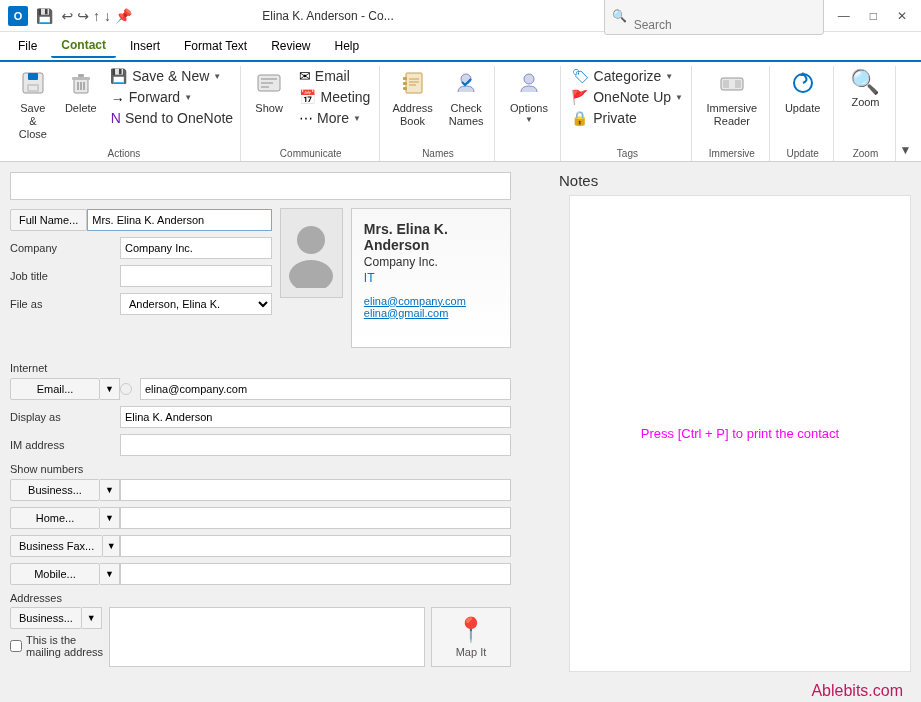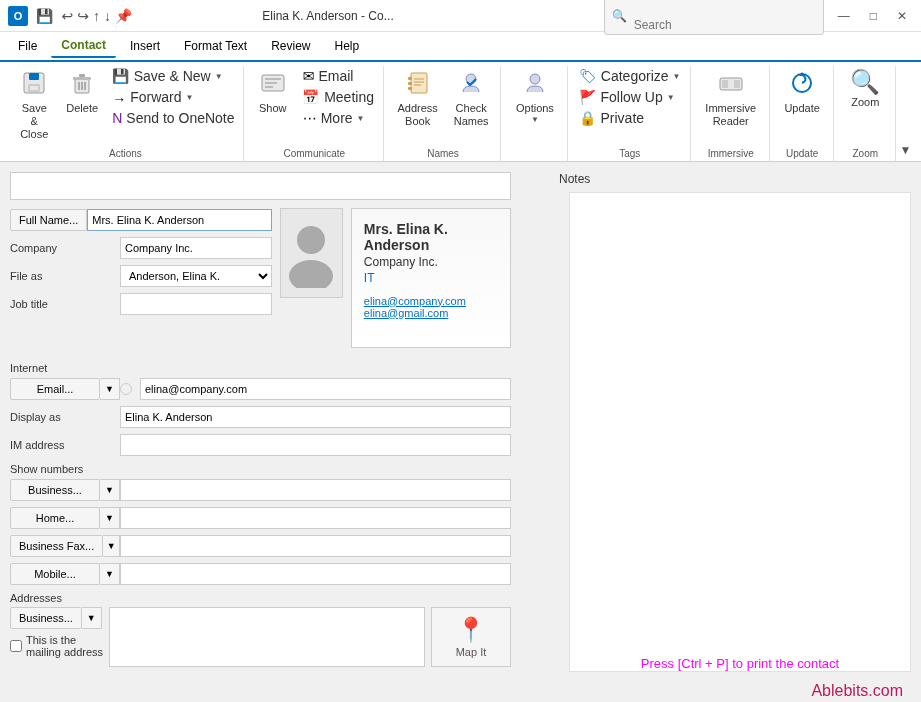--- a/index.html
+++ b/index.html
@@ -105,24 +105,24 @@
       align-items: center; justify-content: center;
     }
 
     
     .section-label { font-size: 11px; color: #333; font-weight: normal; margin: 6px 0 3px; }
 
     
     .email-indicator { width: 12px; height: 12px; border-radius: 50%; border: 1px solid #ccc; margin-right: 4px; flex-shrink: 0; }
 
     
-    .notes-label { font-size: 12px; color: #333; padding-left: 28px; }
+    .notes-label { font-size: 15px; color: #333; padding-left: 28px; }
     .notes-content {
       flex: 1; background: white; border: 1px solid #e0e0e0;
-      display: flex; align-items: flex-end; justify-content: center; margin-left: 38px;
+      display: flex; align-items: center; justify-content: center; margin-left: 38px;
     }
     .notes-hint { color: #ff00ff; font-size: 13px; font-weight: 500; text-align: center; }
 
     
     .address-area { display: flex; gap: 6px; align-items: flex-start; }
     .address-textarea {
       flex: 1; height: 60px; border: 1px solid #ccc; padding: 4px;
       font-size: 11px; resize: none; outline: none;
     }
     .map-btn {
@@ -310,21 +310,21 @@
   <div class="ribbon-group">
     <div class="ribbon-buttons">
       <div class="ribbon-col">
         <div class="ribbon-btn-small">
           <span class="icon" style="color:#0072c6">🏷</span>
           <span class="label">Categorize</span>
           <span style="font-size:8px;color:#555">▼</span>
         </div>
         <div class="ribbon-btn-small">
           <span class="icon" style="color:#e00">🚩</span>
-          <span class="label">Follow Up</span>
+          <span class="label">OneNote Up</span>
           <span style="font-size:8px;color:#555">▼</span>
         </div>
         <div class="ribbon-btn-small">
           <span class="icon">🔒</span>
           <span class="label">Private</span>
         </div>
       </div>
     </div>
     <div class="ribbon-group-label">Tags</div>
   </div>
@@ -385,32 +385,32 @@
       <div style="flex:1">
 
         <div class="form-row">
           <button class="form-btn">Full Name...</button>
           <input class="form-input" type="text" style="border-color: rgb(123, 167, 215);" value="Mrs. Elina K. Anderson">
         </div>
 
         <div class="form-row">
           <span class="form-label">Company</span>
           <input class="form-input" type="text" style="border-color: rgb(204, 204, 204);" value="Company Inc.">
+        </div>
+
+        <div class="form-row">
+          <span class="form-label">Job title</span>
+          <input class="form-input" type="text" style="border-color: rgb(204, 204, 204);">
         </div>
 
         <div class="form-row">
           <span class="form-label">File as</span>
           <select class="form-input-select">
             <option>Anderson, Elina K.</option>
           </select>
-        </div>
-
-        <div class="form-row">
-          <span class="form-label">Job title</span>
-          <input class="form-input" type="text" style="border-color: rgb(204, 204, 204);">
         </div>
       </div>
 
       <div class="avatar-container">
         <svg width="60" height="70" viewBox="0 0 60 70">
           <circle cx="30" cy="22" r="14" fill="#aaa"></circle>
           <ellipse cx="30" cy="58" rx="22" ry="16" fill="#aaa"></ellipse>
         </svg>
       </div>
 

